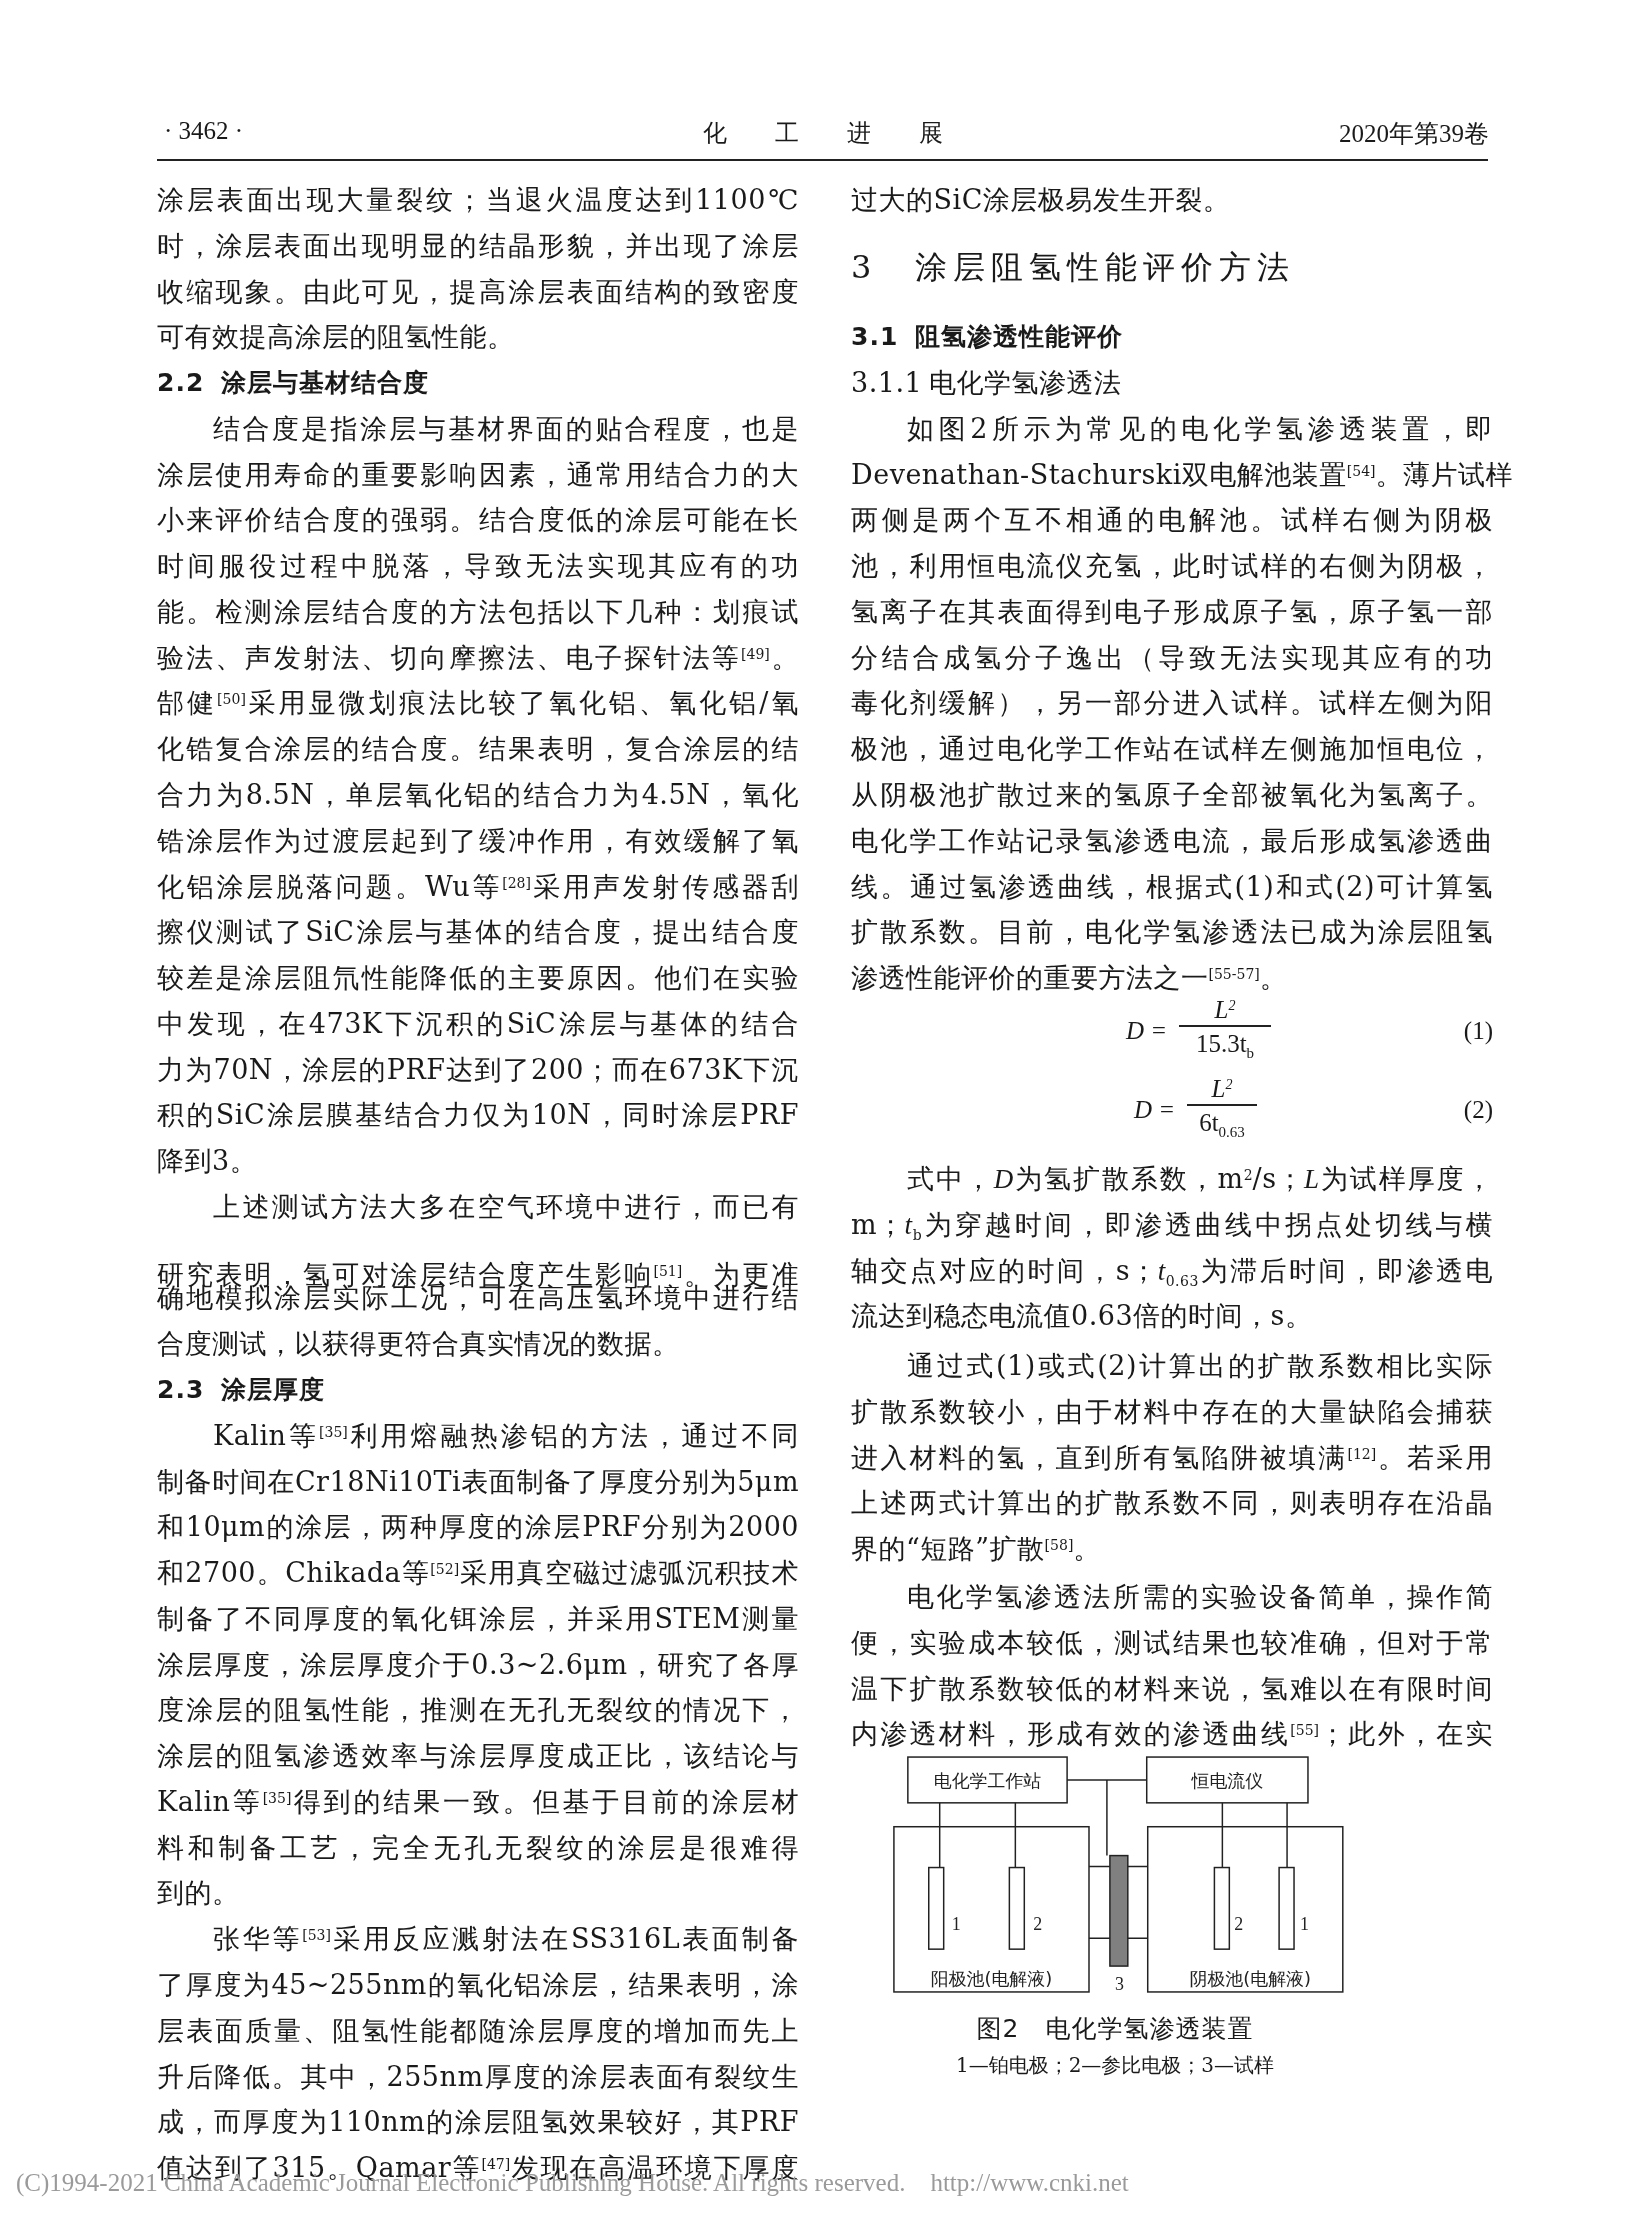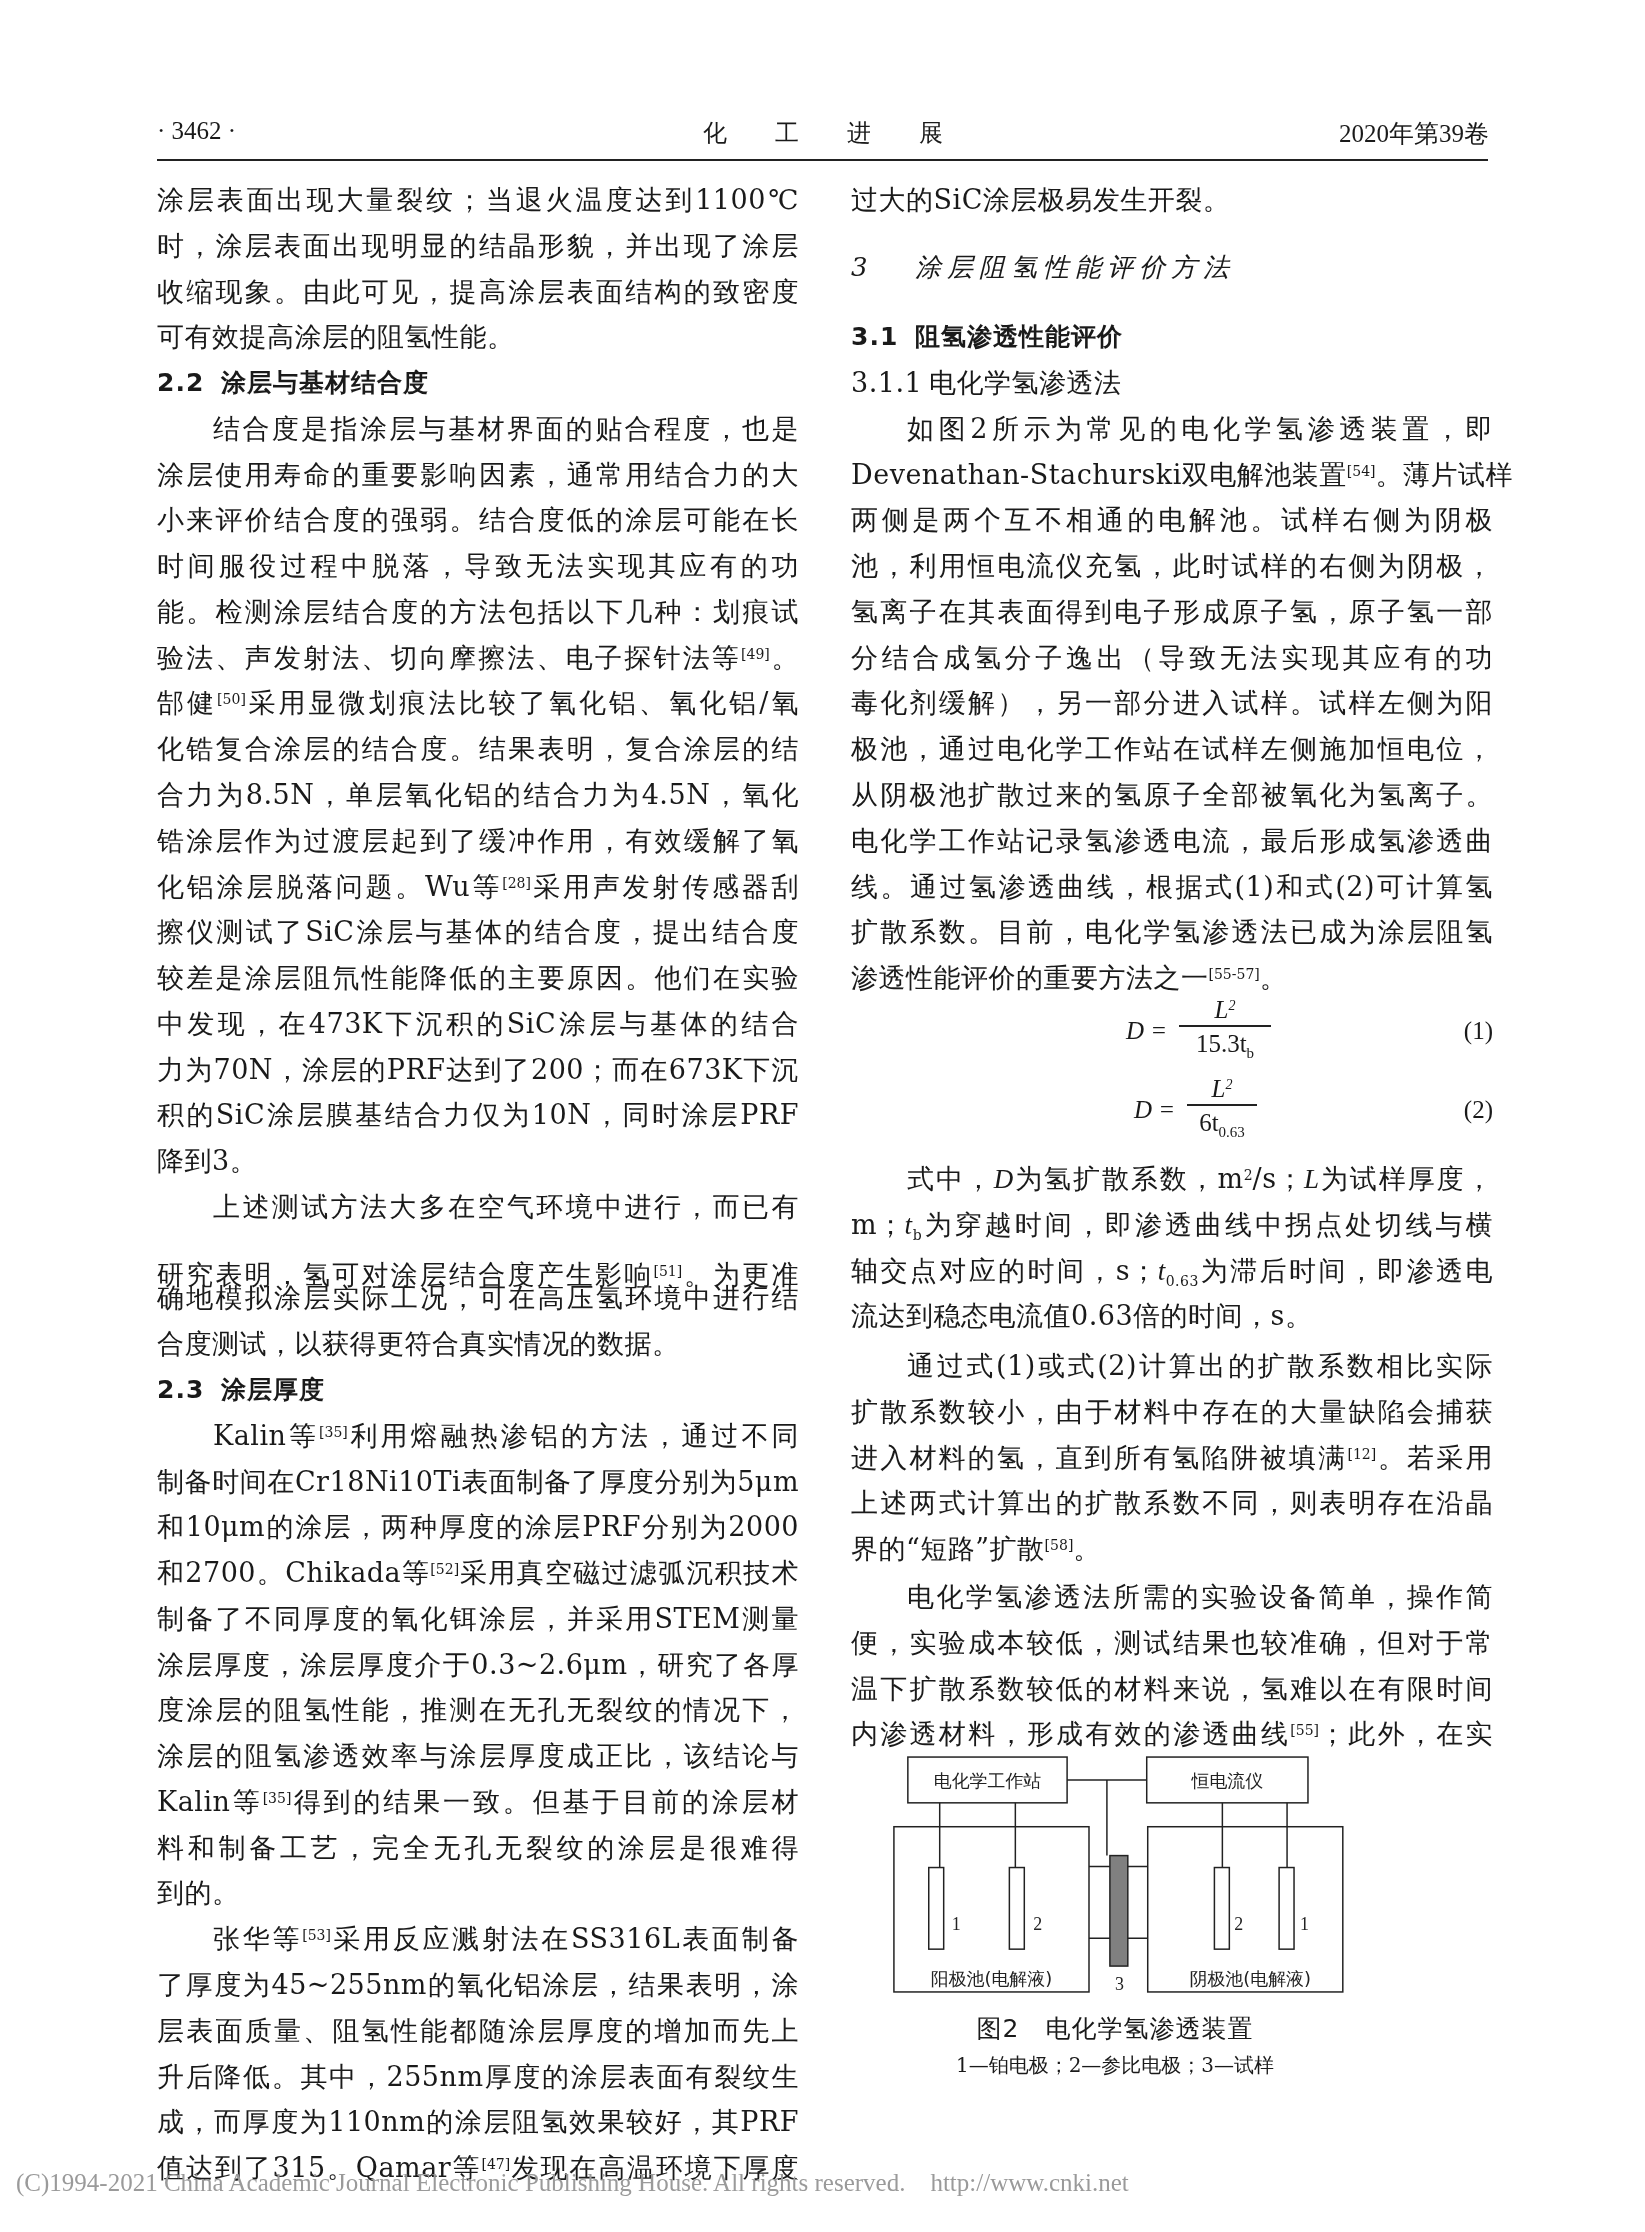--- a/index.html
+++ b/index.html
@@ -10,21 +10,21 @@
   .hdr-rule { position:absolute; left:157px; top:159px; width:1331px; height:2px; background:#222; }
   .col { position:absolute; width:642px; }
   .col-left { left:157px; top:177px; }
   .col-right { left:851px; top:177px; }
   .ln { position:absolute; left:0; width:642px; height:46px; font-size:27px; line-height:46px;
         white-space:nowrap; letter-spacing:0.5px; text-align:justify; text-align-last:justify; }
   .ln.last { text-align-last:left; }
   .ln.ind { padding-left:56px; box-sizing:border-box; }
   .h2 { font-family:"DejaVu Sans", "Liberation Sans", sans-serif; font-weight:bold; font-size:25px; letter-spacing:1px; }
   .h2 .num { display:inline-block; width:64px; }
-  .h1 { font-size:26px; letter-spacing:6px; height:60px; line-height:60px;font-style:italic; }
+  .h1 { font-size:32px; letter-spacing:6px; height:60px; line-height:60px; }
   .h1 .num { display:inline-block; width:64px; letter-spacing:0; }
   .h3 .num { display:inline-block; width:78px; }
   sup { font-size:14px; vertical-align:top; position:relative; top:-4px; letter-spacing:0; }
   .eq { position:absolute; left:0; width:642px; height:70px; font-family:"Liberation Serif", serif; font-size:25px; }
   .eq .lhs { position:absolute; top:22px; font-style:italic; }
   .eq .frac { position:absolute; top:0; text-align:center; }
   .eq .frac .n { display:block; height:30px; line-height:30px; font-style:italic; }
   .eq .frac .bar { display:block; height:1.5px; background:#222; }
   .eq .frac .d { display:block; height:34px; line-height:34px; }
   .eq .tag { position:absolute; right:0; top:22px; }
@@ -33,21 +33,21 @@
   .fig svg { position:absolute; left:0; top:0; }
   .fig-cap { position:absolute; left:876px; top:2020px; width:637px; text-align:center; font-size:25px;
              font-family:"DejaVu Sans", "Liberation Sans", sans-serif; letter-spacing:1px; }
   .fig-note { position:absolute; left:876px; top:2060px; width:637px; text-align:center; font-size:20px; }
   .foot { position:absolute; left:16px; top:2169px; font-size:25px; color:#9a9a9a;
           font-family:Liberation Serif, serif; letter-spacing:0; white-space:nowrap; }
 </style>
 </head>
 <body>
 
-<div class="hdr" style="left:157px;font-family:Liberation Serif, serif;">· 3462 ·</div>
+<div class="hdr" style="left:164px;font-family:Liberation Serif, serif;">· 3462 ·</div>
 <div class="hdr" style="left:597px; width:452px; text-align:center; font-family:'DejaVu Sans','Liberation Sans',sans-serif; font-size:24px;">化　　工　　进　　展</div>
 <div class="hdr" style="right:157px; text-align:right;">2020年第39卷</div>
 <div class="hdr-rule"></div>
 
 <div class="col col-left">
   <div class="ln" style="top:0px">涂层表面出现大量裂纹；当退火温度达到1100℃</div>
   <div class="ln" style="top:46px">时，涂层表面出现明显的结晶形貌，并出现了涂层</div>
   <div class="ln" style="top:92px">收缩现象。由此可见，提高涂层表面结构的致密度</div>
   <div class="ln last" style="top:137px">可有效提高涂层的阻氢性能。</div>
 

